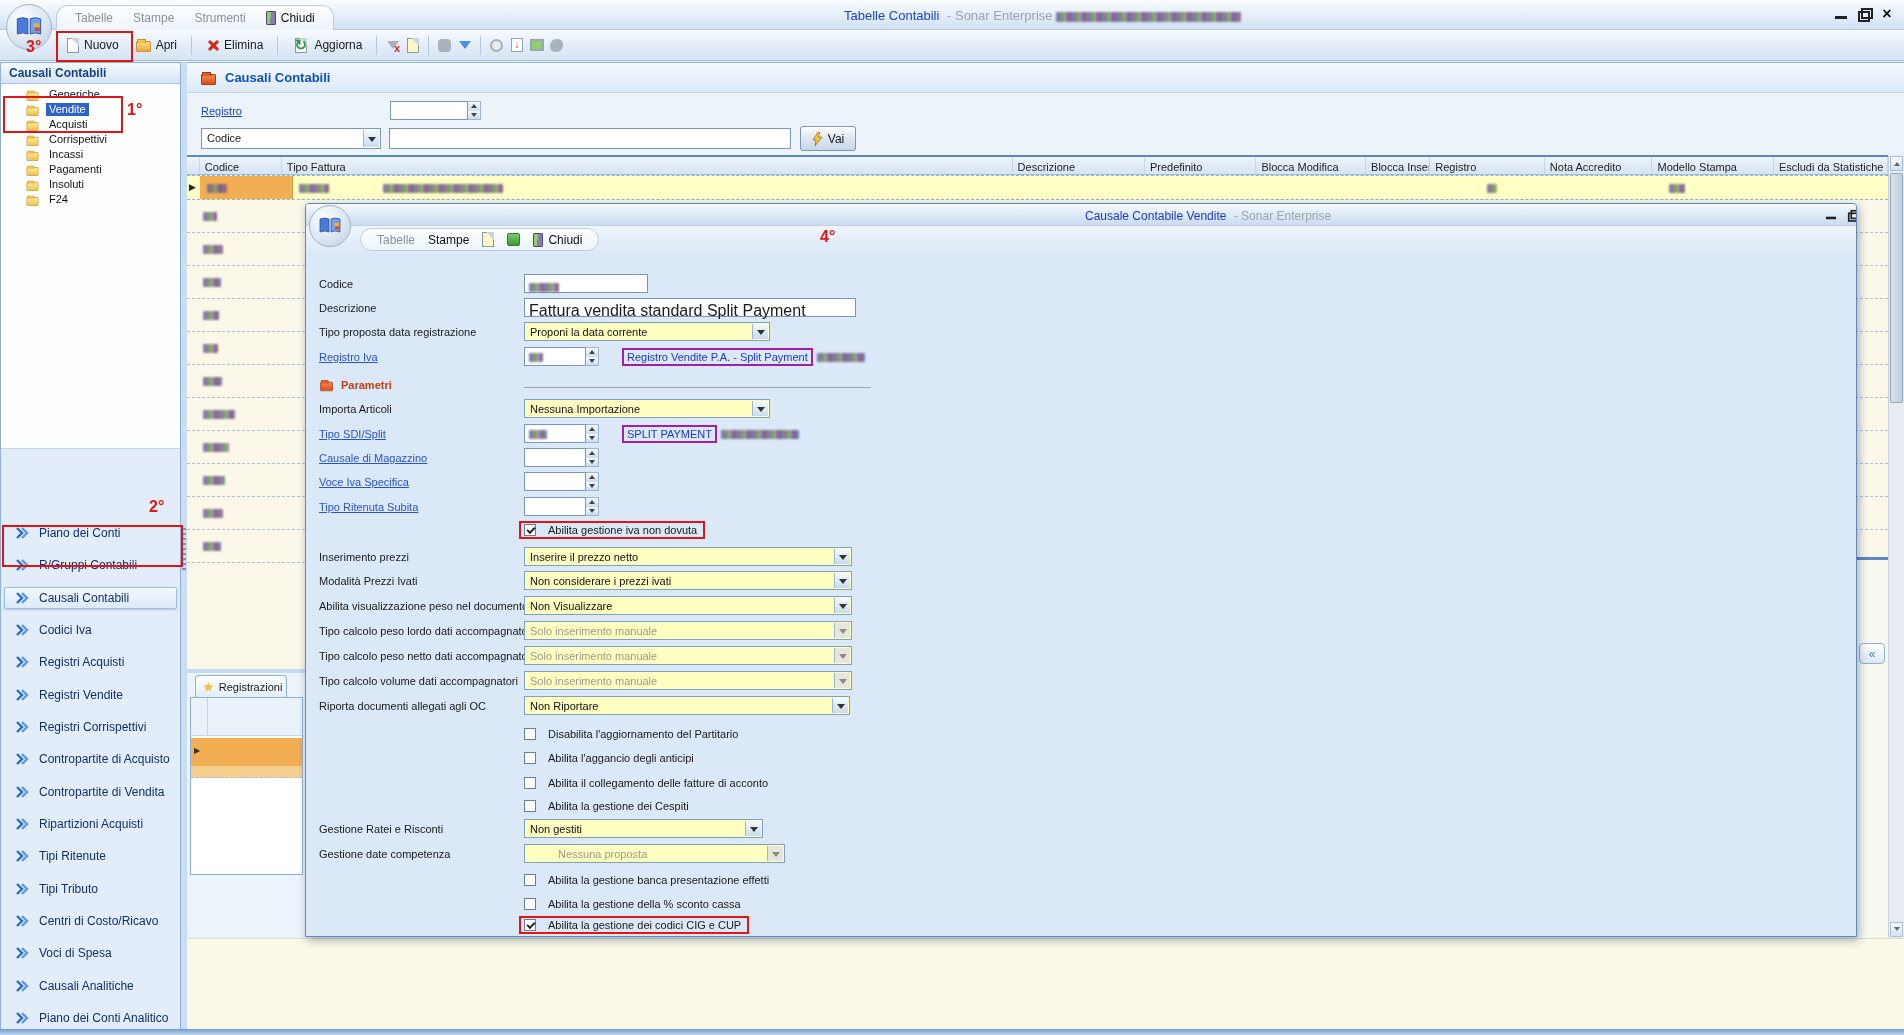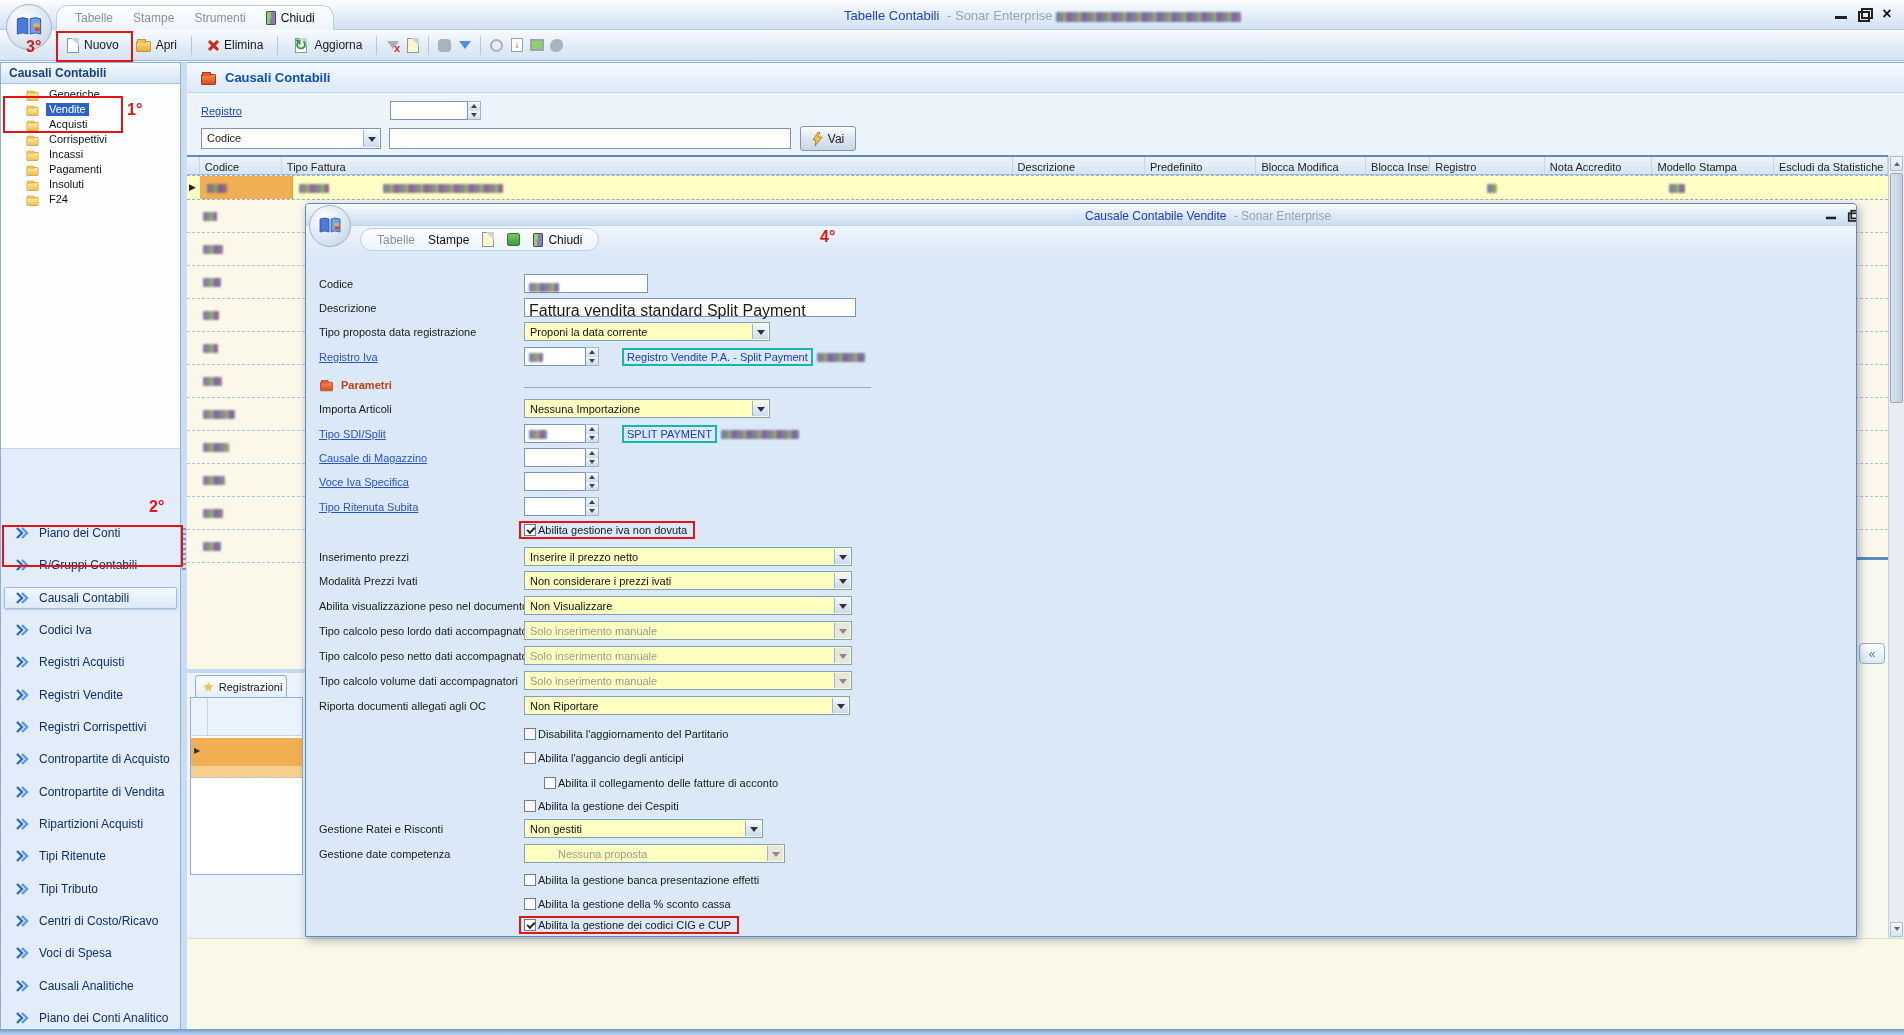--- a/index.html
+++ b/index.html
@@ -162,23 +162,23 @@
   .frow{position:absolute;left:0;right:0;height:20px;}
   .flabel{position:absolute;left:13px;top:4px;font-size:11px;color:#1a1a1a;white-space:nowrap;}
   .flink{position:absolute;left:13px;top:4px;font-size:11px;color:#2A52C8;text-decoration:underline;white-space:nowrap;}
   .txt{position:absolute;left:218px;top:0;height:19px;background:#fff;border:1px solid #7A96B8;font-size:16px;padding:3px 4px;}
   .dd{position:absolute;left:218px;top:0;height:19px;background:#FFFFC2;border:1px solid #85A0BC;font-size:11px;padding:3px 5px;color:#111;white-space:nowrap;overflow:hidden;}
   .dd.dis{color:#9B9B8E;}
   .dd.dis .arrow{background:#E6E6DD;}
   .dd.dis .arrow::after{border-top-color:#8A8A80;}
   .spin2{position:absolute;left:218px;top:0;display:flex;}
   .spin2 .si{width:62px;height:19px;background:#fff;border:1px solid #7A96B8;font-size:11px;padding:2px 4px;}
-  .redoutline{border:2px solid #14b8a6;padding:1px 3px;font-size:11px;color:#2038C8;white-space:nowrap;background:transparent;}
+  .redoutline{border:2px solid #a21caf;padding:1px 3px;font-size:11px;color:#2038C8;white-space:nowrap;background:transparent;}
   .inline-after{position:absolute;top:1px;display:flex;align-items:center;gap:4px;}
-  .cbrow{position:absolute;left:218px;display:flex;align-items:center;gap:2px;height:18px;}
+  .cbrow{position:absolute;left:218px;display:flex;align-items:center;gap:12px;height:18px;}
   .cbrow.boxed{border:2px solid #E01616;padding:1px 6px 1px 3px;margin-left:-5px;}
   .cb{width:12px;height:12px;background:#fff;border:1px solid #6E7E90;position:relative;flex:0 0 auto;}
   .cb.checked::after{content:"";position:absolute;left:2px;top:2px;width:6px;height:3px;
     border-left:2px solid #222;border-bottom:2px solid #222;transform:rotate(-45deg);}
   .cblabel{font-size:11px;}
   .param-head{position:absolute;left:13px;top:0;display:flex;align-items:center;gap:7px;}
   .param-head .ptext{color:#C04010;font-weight:bold;font-size:11px;}
   .param-line{position:absolute;left:218px;top:9px;width:347px;height:1px;background:#9AA8B8;}
   .mini-folder{transform:scale(.85);}
 </style>
@@ -704,21 +704,21 @@
     </div>
 
     <div class="cbrow" style="top:472px;">
       <span class="cb"></span>
       <span class="cblabel">Disabilita l'aggiornamento del Partitario</span>
     </div>
     <div class="cbrow" style="top:496px;">
       <span class="cb"></span>
       <span class="cblabel">Abilita l'aggancio degli anticipi</span>
     </div>
-    <div class="cbrow" style="top:521px;margin-left:20px;">
+    <div class="cbrow" style="top:521px;">
       <span class="cb"></span>
       <span class="cblabel">Abilita il collegamento delle fatture di acconto</span>
     </div>
     <div class="cbrow" style="top:544px;">
       <span class="cb"></span>
       <span class="cblabel">Abilita la gestione dei Cespiti</span>
     </div>
 
     <div class="frow" style="top:566px;">
       <span class="flabel">Gestione Ratei e Risconti</span>

